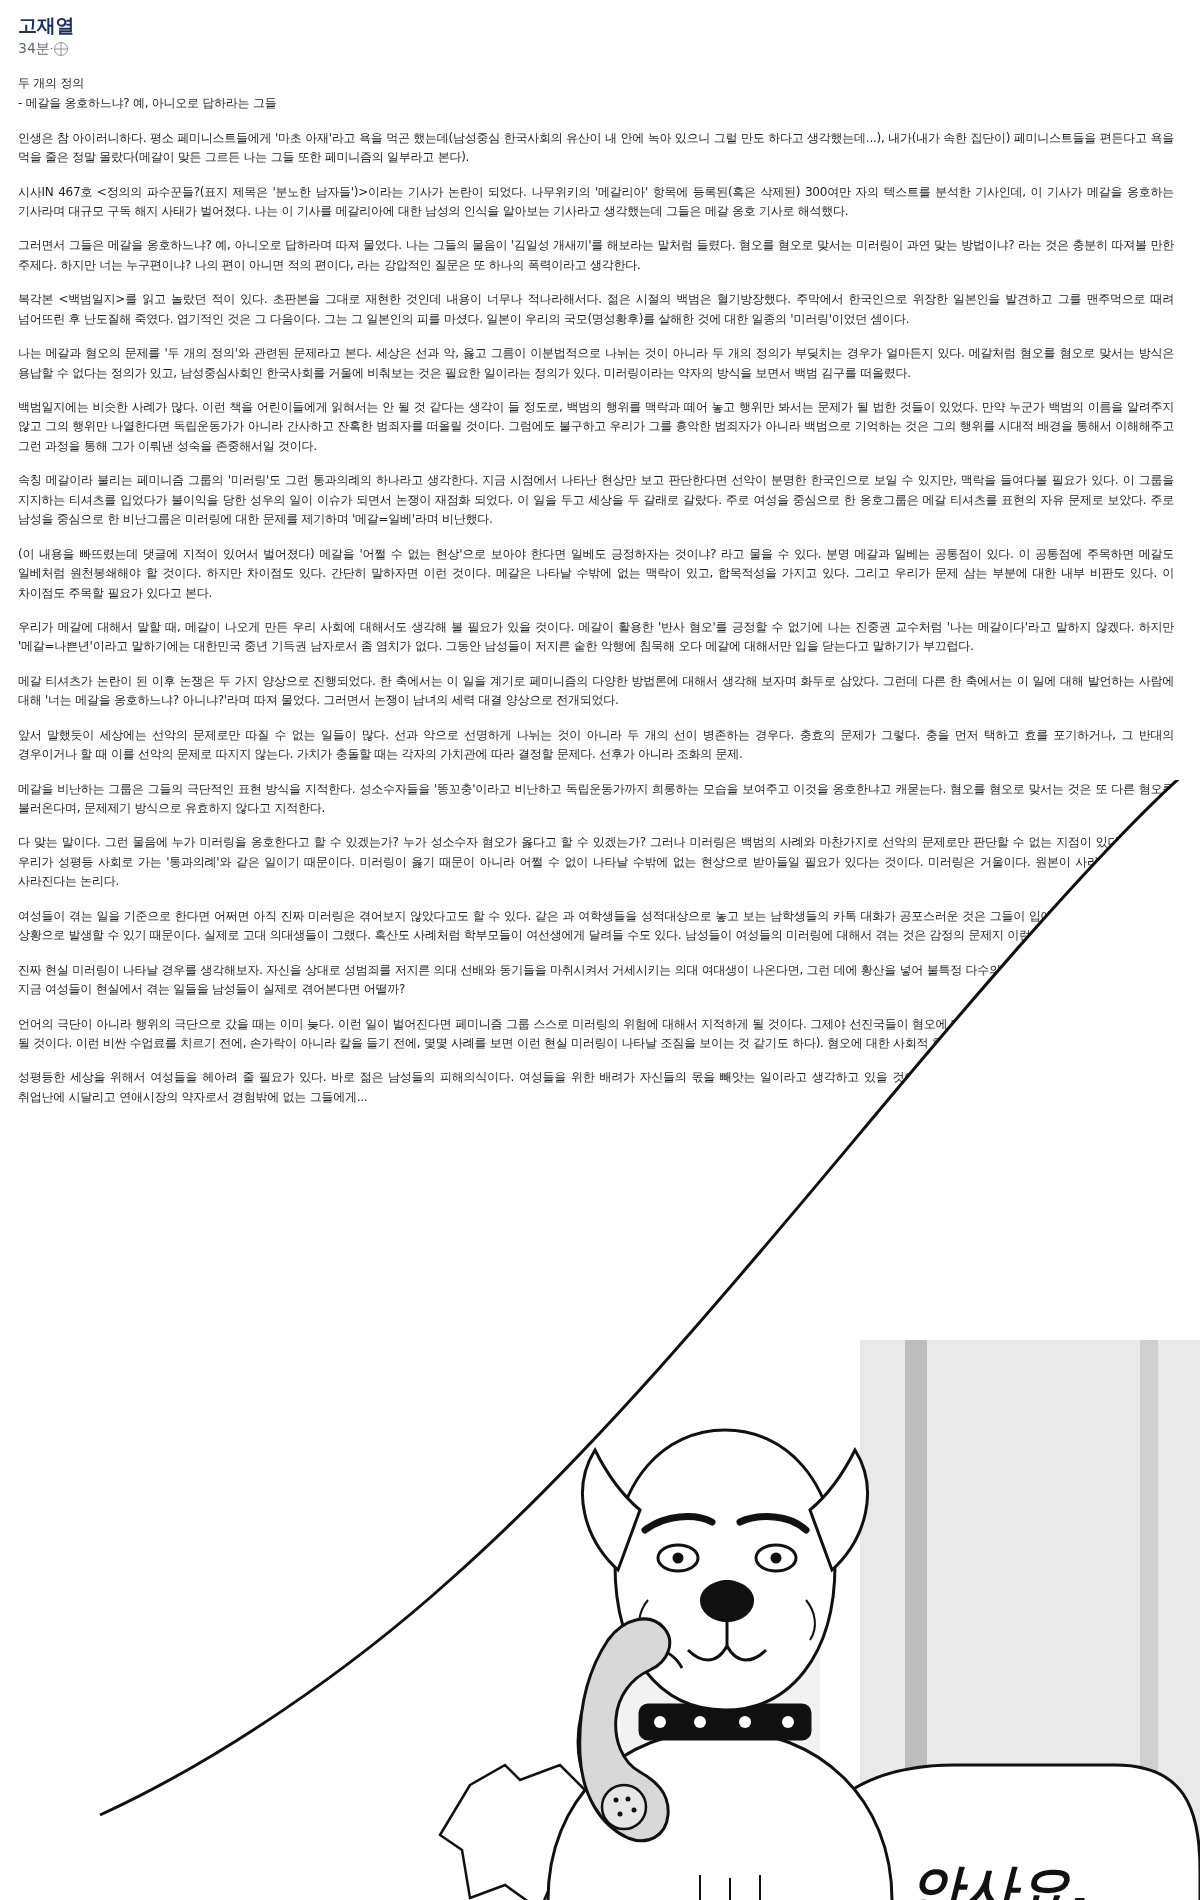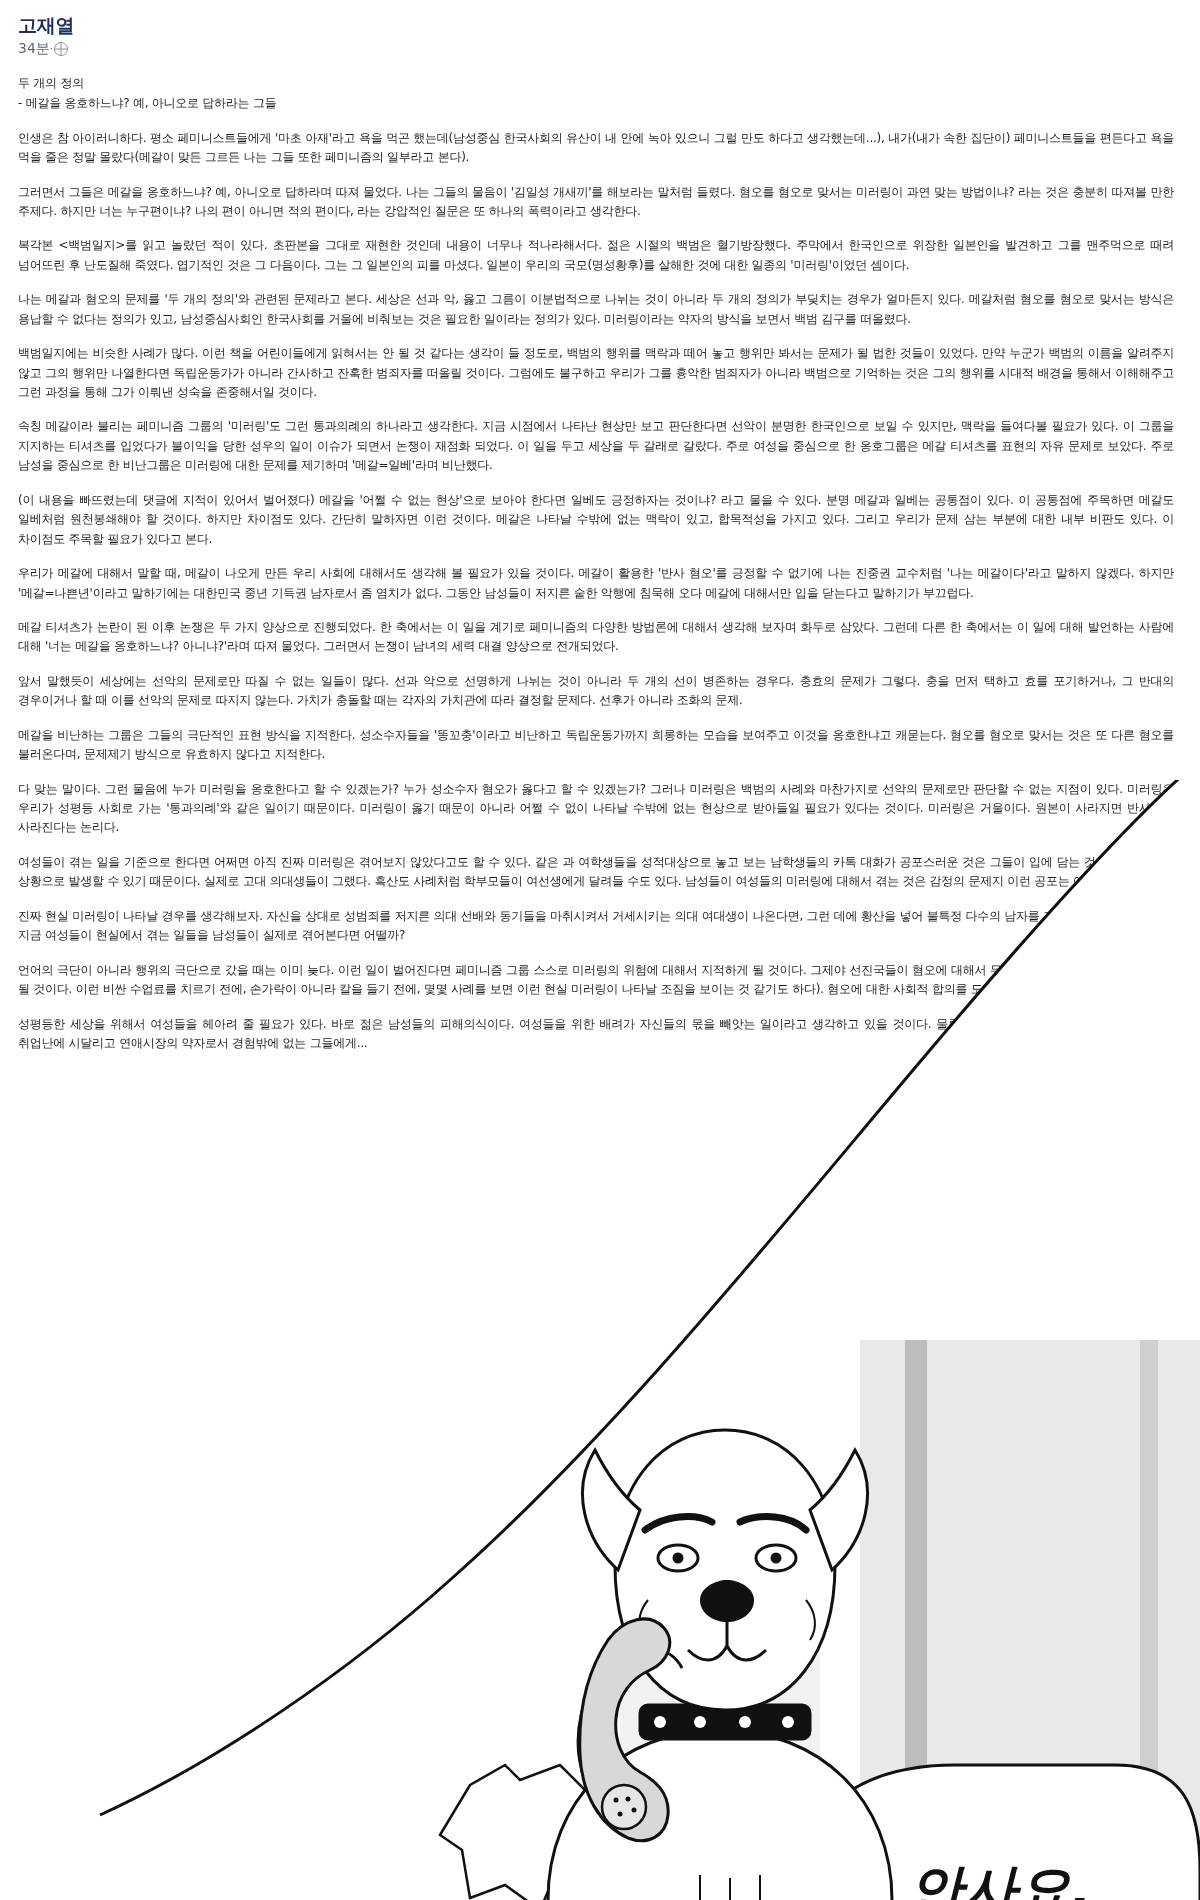--- a/index.html
+++ b/index.html
@@ -118,20 +118,21 @@
   <div class="meta-row">
     <span>34분</span>
     <span class="meta-sep">·</span>
     <span class="globe-icon"></span>
   </div>
 
   <div class="body-text">
     <p class="heading">두 개의 정의</p>
     <p>- 메갈을 옹호하느냐? 예, 아니오로 답하라는 그들</p>
     <p>인생은 참 아이러니하다. 평소 페미니스트들에게 '마초 아재'라고 욕을 먹곤 했는데(남성중심 한국사회의 유산이 내 안에 녹아 있으니 그럴 만도 하다고 생각했는데...), 내가(내가 속한 집단이) 페미니스트들을 편든다고 욕을 먹을 줄은 정말 몰랐다(메갈이 맞든 그르든 나는 그들 또한 페미니즘의 일부라고 본다).</p>
+    <p>시사IN 467호 &lt;정의의 파수꾼들?(표지 제목은 '분노한 남자들')&gt;이라는 기사가 논란이 되었다. 나무위키의 '메갈리아' 항목에 등록된(혹은 삭제된) 300여만 자의 텍스트를 분석한 기사인데, 이 기사가 메갈을 옹호하는 기사라며 대규모 구독 해지 사태가 벌어졌다. 나는 이 기사를 메갈리아에 대한 남성의 인식을 알아보는 기사라고 생각했는데 그들은 메갈 옹호 기사로 해석했다.</p>
     <p>그러면서 그들은 메갈을 옹호하느냐? 예, 아니오로 답하라며 따져 물었다. 나는 그들의 물음이 '김일성 개새끼'를 해보라는 말처럼 들렸다. 혐오를 혐오로 맞서는 미러링이 과연 맞는 방법이냐? 라는 것은 충분히 따져볼 만한 주제다. 하지만 너는 누구편이냐? 나의 편이 아니면 적의 편이다, 라는 강압적인 질문은 또 하나의 폭력이라고 생각한다.</p>
     <p>복각본 &lt;백범일지&gt;를 읽고 놀랐던 적이 있다. 초판본을 그대로 재현한 것인데 내용이 너무나 적나라해서다. 젊은 시절의 백범은 혈기방장했다. 주막에서 한국인으로 위장한 일본인을 발견하고 그를 맨주먹으로 때려 넘어뜨린 후 난도질해 죽였다. 엽기적인 것은 그 다음이다. 그는 그 일본인의 피를 마셨다. 일본이 우리의 국모(명성황후)를 살해한 것에 대한 일종의 '미러링'이었던 셈이다.</p>
     <p>나는 메갈과 혐오의 문제를 '두 개의 정의'와 관련된 문제라고 본다. 세상은 선과 악, 옳고 그름이 이분법적으로 나뉘는 것이 아니라 두 개의 정의가 부딪치는 경우가 얼마든지 있다. 메갈처럼 혐오를 혐오로 맞서는 방식은 용납할 수 없다는 정의가 있고, 남성중심사회인 한국사회를 거울에 비춰보는 것은 필요한 일이라는 정의가 있다. 미러링이라는 약자의 방식을 보면서 백범 김구를 떠올렸다.</p>
     <p>백범일지에는 비슷한 사례가 많다. 이런 책을 어린이들에게 읽혀서는 안 될 것 같다는 생각이 들 정도로, 백범의 행위를 맥락과 떼어 놓고 행위만 봐서는 문제가 될 법한 것들이 있었다. 만약 누군가 백범의 이름을 알려주지 않고 그의 행위만 나열한다면 독립운동가가 아니라 간사하고 잔혹한 범죄자를 떠올릴 것이다. 그럼에도 불구하고 우리가 그를 흉악한 범죄자가 아니라 백범으로 기억하는 것은 그의 행위를 시대적 배경을 통해서 이해해주고 그런 과정을 통해 그가 이뤄낸 성숙을 존중해서일 것이다.</p>
     <p>속칭 메갈이라 불리는 페미니즘 그룹의 '미러링'도 그런 통과의례의 하나라고 생각한다. 지금 시점에서 나타난 현상만 보고 판단한다면 선악이 분명한 한국인으로 보일 수 있지만, 맥락을 들여다볼 필요가 있다. 이 그룹을 지지하는 티셔츠를 입었다가 불이익을 당한 성우의 일이 이슈가 되면서 논쟁이 재점화 되었다. 이 일을 두고 세상을 두 갈래로 갈랐다. 주로 여성을 중심으로 한 옹호그룹은 메갈 티셔츠를 표현의 자유 문제로 보았다. 주로 남성을 중심으로 한 비난그룹은 미러링에 대한 문제를 제기하며 '메갈=일베'라며 비난했다.</p>
     <p>(이 내용을 빠뜨렸는데 댓글에 지적이 있어서 벌어졌다) 메갈을 '어쩔 수 없는 현상'으로 보아야 한다면 일베도 긍정하자는 것이냐? 라고 물을 수 있다. 분명 메갈과 일베는 공통점이 있다. 이 공통점에 주목하면 메갈도 일베처럼 원천봉쇄해야 할 것이다. 하지만 차이점도 있다. 간단히 말하자면 이런 것이다. 메갈은 나타날 수밖에 없는 맥락이 있고, 합목적성을 가지고 있다. 그리고 우리가 문제 삼는 부분에 대한 내부 비판도 있다. 이 차이점도 주목할 필요가 있다고 본다.</p>
     <p>우리가 메갈에 대해서 말할 때, 메갈이 나오게 만든 우리 사회에 대해서도 생각해 볼 필요가 있을 것이다. 메갈이 활용한 '반사 혐오'를 긍정할 수 없기에 나는 진중권 교수처럼 '나는 메갈이다'라고 말하지 않겠다. 하지만 '메갈=나쁜년'이라고 말하기에는 대한민국 중년 기득권 남자로서 좀 염치가 없다. 그동안 남성들이 저지른 숱한 악행에 침묵해 오다 메갈에 대해서만 입을 닫는다고 말하기가 부끄럽다.</p>
     <p>메갈 티셔츠가 논란이 된 이후 논쟁은 두 가지 양상으로 진행되었다. 한 축에서는 이 일을 계기로 페미니즘의 다양한 방법론에 대해서 생각해 보자며 화두로 삼았다. 그런데 다른 한 축에서는 이 일에 대해 발언하는 사람에 대해 '너는 메갈을 옹호하느냐? 아니냐?'라며 따져 물었다. 그러면서 논쟁이 남녀의 세력 대결 양상으로 전개되었다.</p>
     <p>앞서 말했듯이 세상에는 선악의 문제로만 따질 수 없는 일들이 많다. 선과 악으로 선명하게 나뉘는 것이 아니라 두 개의 선이 병존하는 경우다. 충효의 문제가 그렇다. 충을 먼저 택하고 효를 포기하거나, 그 반대의 경우이거나 할 때 이를 선악의 문제로 따지지 않는다. 가치가 충돌할 때는 각자의 가치관에 따라 결정할 문제다. 선후가 아니라 조화의 문제.</p>
     <p>메갈을 비난하는 그룹은 그들의 극단적인 표현 방식을 지적한다. 성소수자들을 '똥꼬충'이라고 비난하고 독립운동가까지 희롱하는 모습을 보여주고 이것을 옹호한냐고 캐묻는다. 혐오를 혐오로 맞서는 것은 또 다른 혐오를 불러온다며, 문제제기 방식으로 유효하지 않다고 지적한다.</p>

